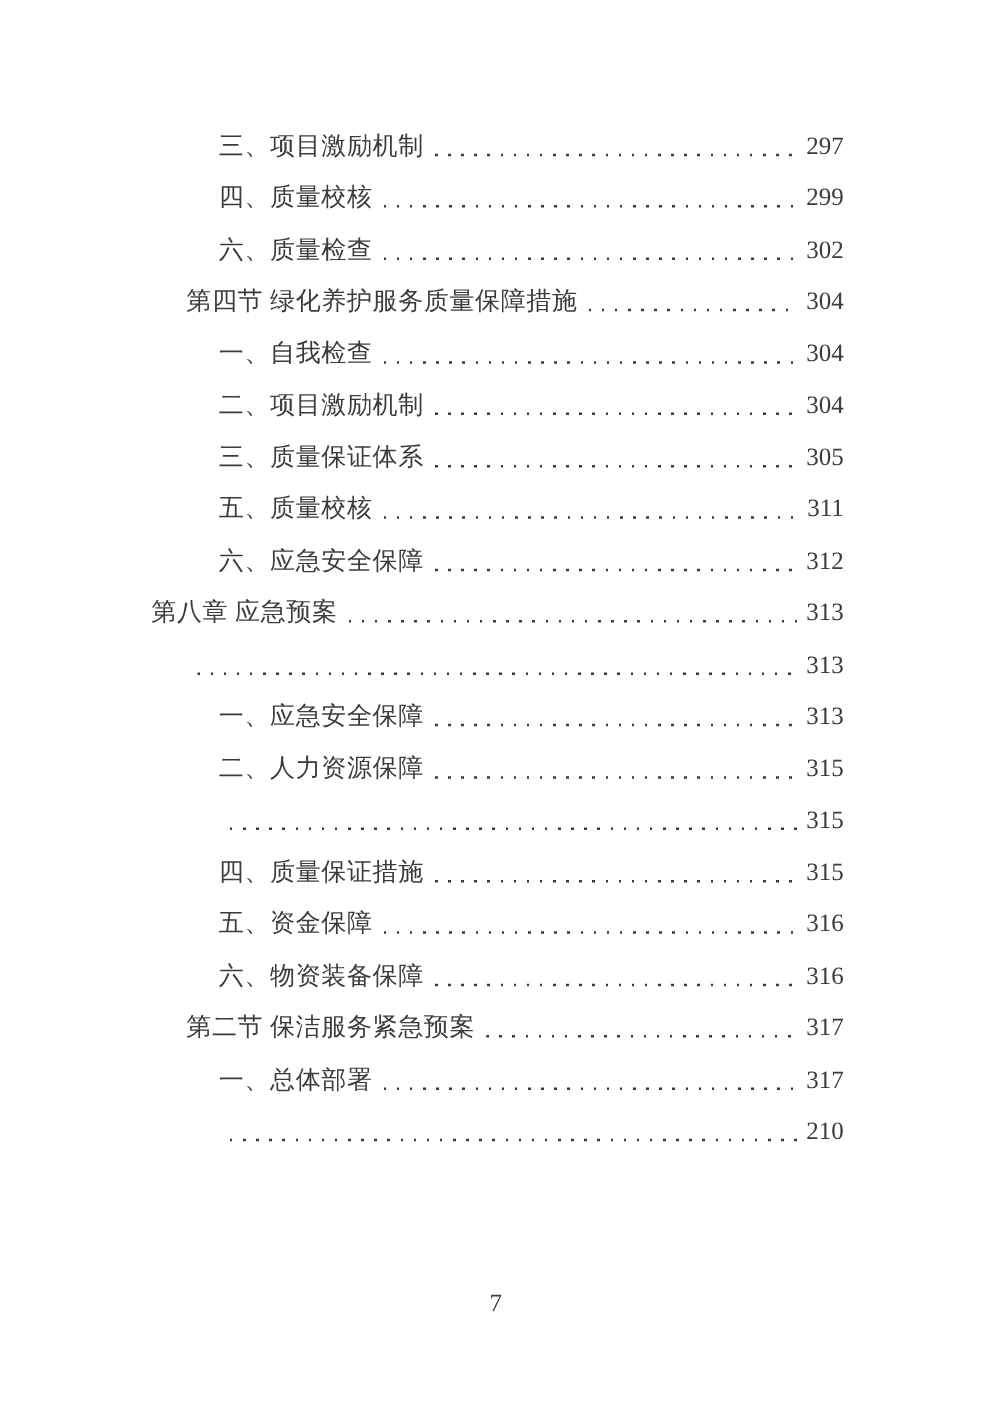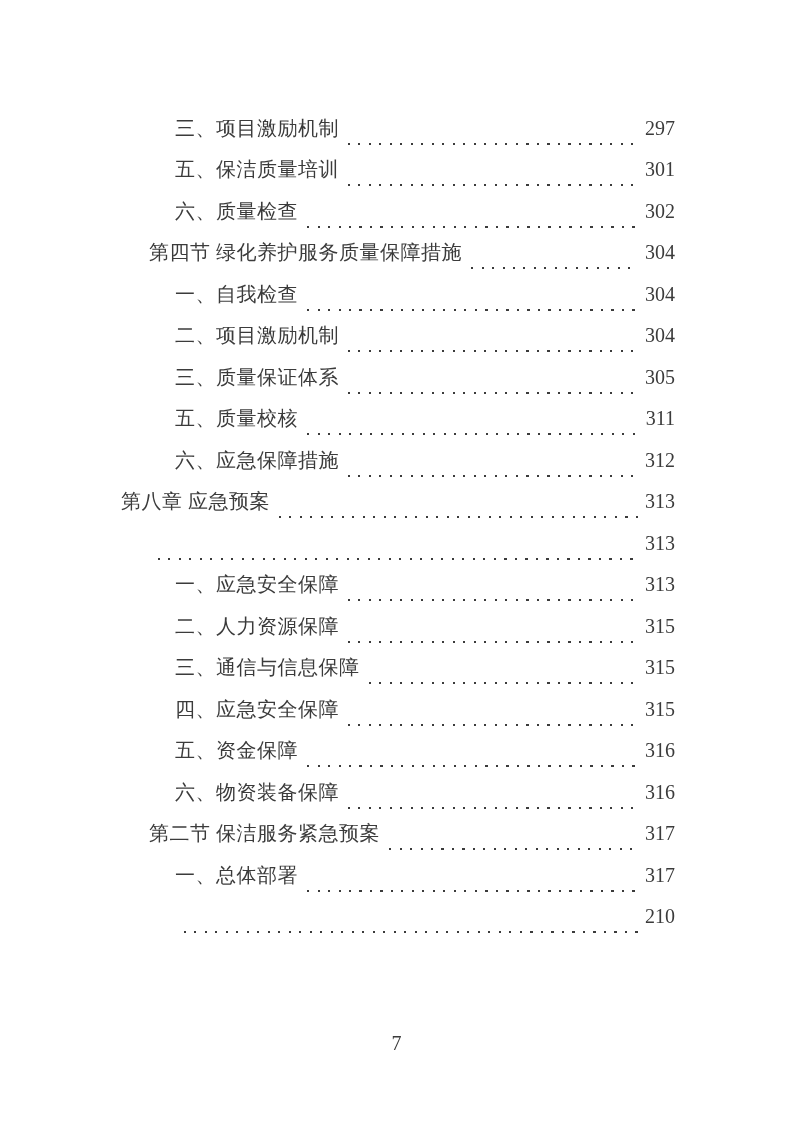--- a/index.html
+++ b/index.html
@@ -20,21 +20,21 @@
     background: #ffffff;
   }
   .toc {
     position: absolute;
     top: 96px;
     left: 121px;
     width: 554px;
   }
   .toc-row {
     display: flex;
-    align-items: flex-end;
+    align-items: center;
     height: 41.5px;
     font-size: 20px;
     line-height: 1;
   }
   .toc-row.lvl-chapter { padding-left: 0; }
   .toc-row.lvl-section { padding-left: 28px; }
   .toc-row.lvl-item    { padding-left: 54px; }
   .toc-label {
     white-space: nowrap;
     letter-spacing: 0.5px;
@@ -67,23 +67,23 @@
 <body style="color: rgb(59, 59, 59); background: rgb(255, 255, 255);">
 
 <div class="page">
   <div class="toc" id="toc">
       <div class="toc-row lvl-item">
         <span class="toc-label">三、项目激励机制</span>
         <span class="toc-leader"></span>
         <span class="toc-page">297</span>
       </div>
       <div class="toc-row lvl-item">
-        <span class="toc-label">五、保洁质量培训</span>
+        <span class="toc-label">四、质量校核</span>
         <span class="toc-leader"></span>
-        <span class="toc-page">301</span>
+        <span class="toc-page">299</span>
       </div>
       <div class="toc-row lvl-item">
         <span class="toc-label">六、质量检查</span>
         <span class="toc-leader"></span>
         <span class="toc-page">302</span>
       </div>
       <div class="toc-row lvl-section">
         <span class="toc-label">第四节 绿化养护服务质量保障措施</span>
         <span class="toc-leader"></span>
         <span class="toc-page">304</span>
@@ -102,21 +102,21 @@
         <span class="toc-label">三、质量保证体系</span>
         <span class="toc-leader"></span>
         <span class="toc-page">305</span>
       </div>
       <div class="toc-row lvl-item">
         <span class="toc-label">五、质量校核</span>
         <span class="toc-leader"></span>
         <span class="toc-page">311</span>
       </div>
       <div class="toc-row lvl-item">
-        <span class="toc-label">六、应急保障措施</span>
+        <span class="toc-label">六、应急安全保障</span>
         <span class="toc-leader"></span>
         <span class="toc-page">312</span>
       </div>
       <div class="toc-row lvl-chapter">
         <span class="toc-label">第八章 应急预案</span>
         <span class="toc-leader"></span>
         <span class="toc-page">313</span>
       </div>
       <div class="toc-row lvl-section">
         <span class="toc-leader"></span>
@@ -126,26 +126,25 @@
         <span class="toc-label">一、应急安全保障</span>
         <span class="toc-leader"></span>
         <span class="toc-page">313</span>
       </div>
       <div class="toc-row lvl-item">
         <span class="toc-label">二、人力资源保障</span>
         <span class="toc-leader"></span>
         <span class="toc-page">315</span>
       </div>
       <div class="toc-row lvl-item">
-        <span class="toc-label">三、通信与信息保障</span>
         <span class="toc-leader"></span>
         <span class="toc-page">315</span>
       </div>
       <div class="toc-row lvl-item">
-        <span class="toc-label">四、应急安全保障</span>
+        <span class="toc-label">四、质量保证措施</span>
         <span class="toc-leader"></span>
         <span class="toc-page">315</span>
       </div>
       <div class="toc-row lvl-item">
         <span class="toc-label">五、资金保障</span>
         <span class="toc-leader"></span>
         <span class="toc-page">316</span>
       </div>
       <div class="toc-row lvl-item">
         <span class="toc-label">六、物资装备保障</span>

